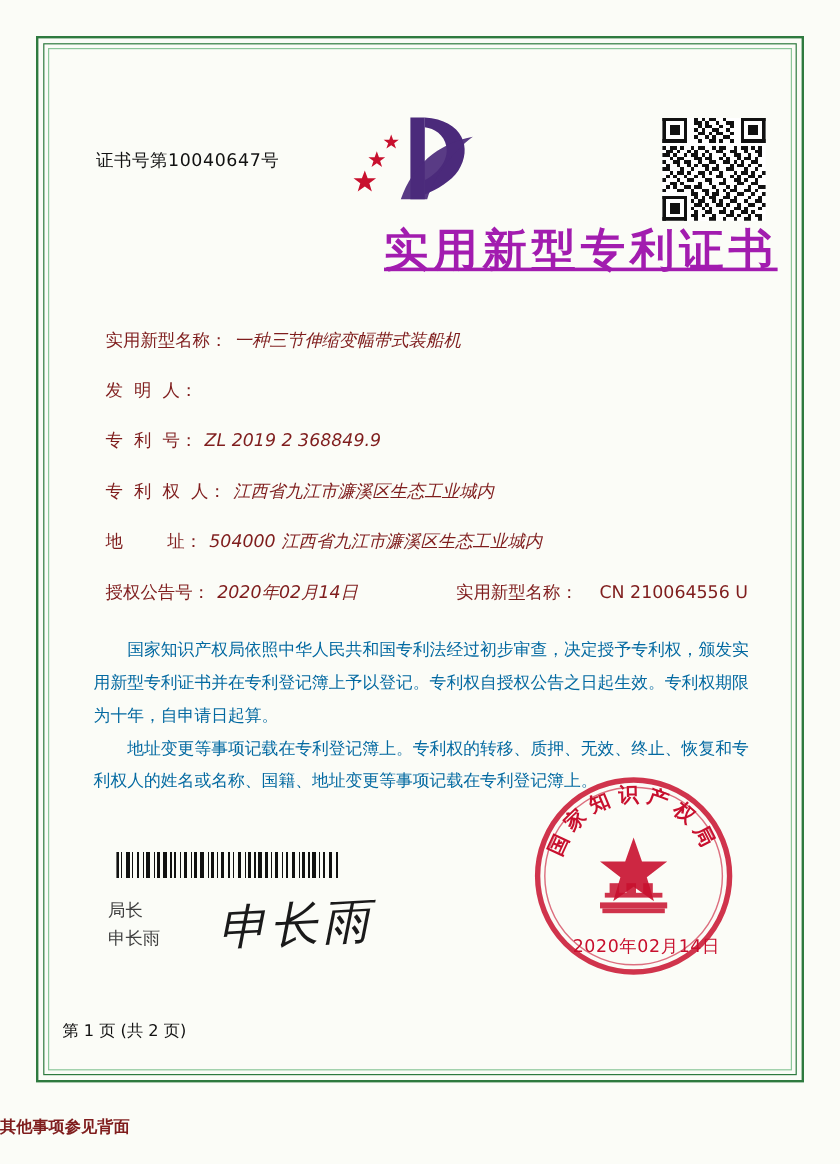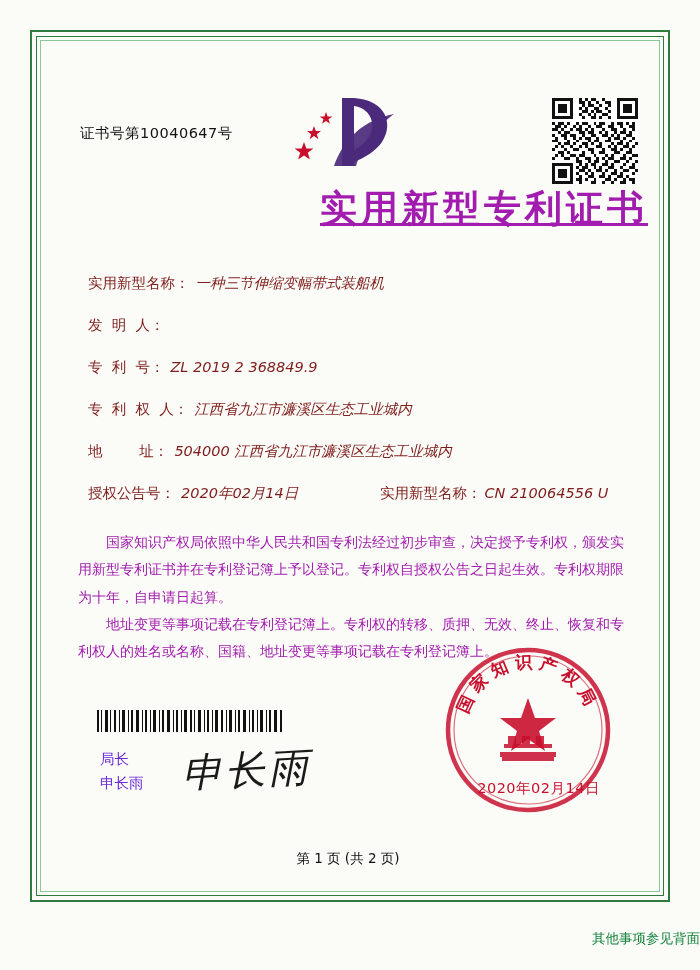--- a/index.html
+++ b/index.html
@@ -120,56 +120,55 @@
   .field-row.split .field-value {
     flex: 0 0 auto;
     min-width: 195px;
   }
   .field-label2 {
     white-space: pre;
     flex: 0 0 auto;
     margin-left: 4px;
   }
   .field-value2 {
-    margin-left: 3px;
+    margin-left: 18px;
     flex: 1 1 auto;
-    font-style: italic;
   }
 
   .paragraphs {
     margin-top: 26px;
     padding-left: 26px;
     padding-right: 24px;
     font-size: 14px;
     line-height: 1.95;
-    color: #a21caf;
+    color: #0369a1;
     text-align: justify;
   }
   .paragraphs p {
     margin: 0;
     text-indent: 28px;
   }
 
   
   .barcode {
     position: absolute;
     left: 45px;
     bottom: 152px;
     width: 188px;
     height: 22px;
   }
 
   
   .sign-block {
     position: absolute;
-    left: 48px;
+    left: 38px;
     bottom: 88px;
     font-size: 14.5px;
     line-height: 1.7;
-    color: #6d28d9;
+    color: #404040;
   }
   .handwriting {
     position: absolute;
     left: 130px;
     bottom: 86px;
     font-family: "DejaVu Serif", "Liberation Serif", serif;
     font-size: 40px;
     font-style: italic;
     color: #1a1a1a;
     letter-spacing: 3px;
@@ -191,32 +190,32 @@
     font-size: 14.5px;
     color: #c8102e;
     letter-spacing: 0.5px;
   }
 
   .page-num {
     position: absolute;
     left: 0;
     right: 4px;
     bottom: 16px;
-    text-align: center;
     font-size: 13.5px;
     color: #111;
   }
   .footer-note {
     position: absolute;
     left: 0;
     right: 0;
     bottom: 22px;
-    text-align: right;
+    text-align: left;
     font-size: 13.5px;
-    color: #15803d;
+    color: #7f1d1d;
+    font-weight: bold;
   }
 </style>
 </head>
 <body>
 
 <div class="page">
 
   <div class="frame-outer"></div>
   <div class="frame-inner"></div>
   <div class="frame-hair"></div>

